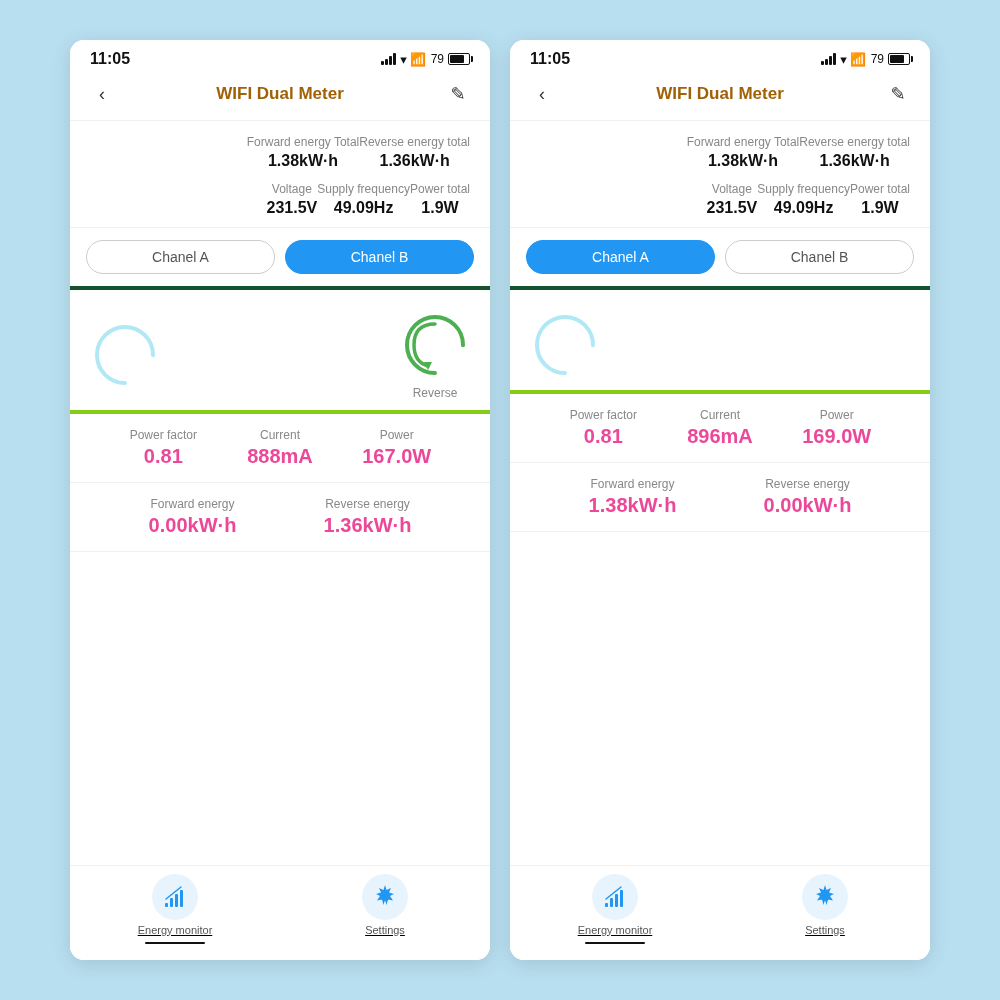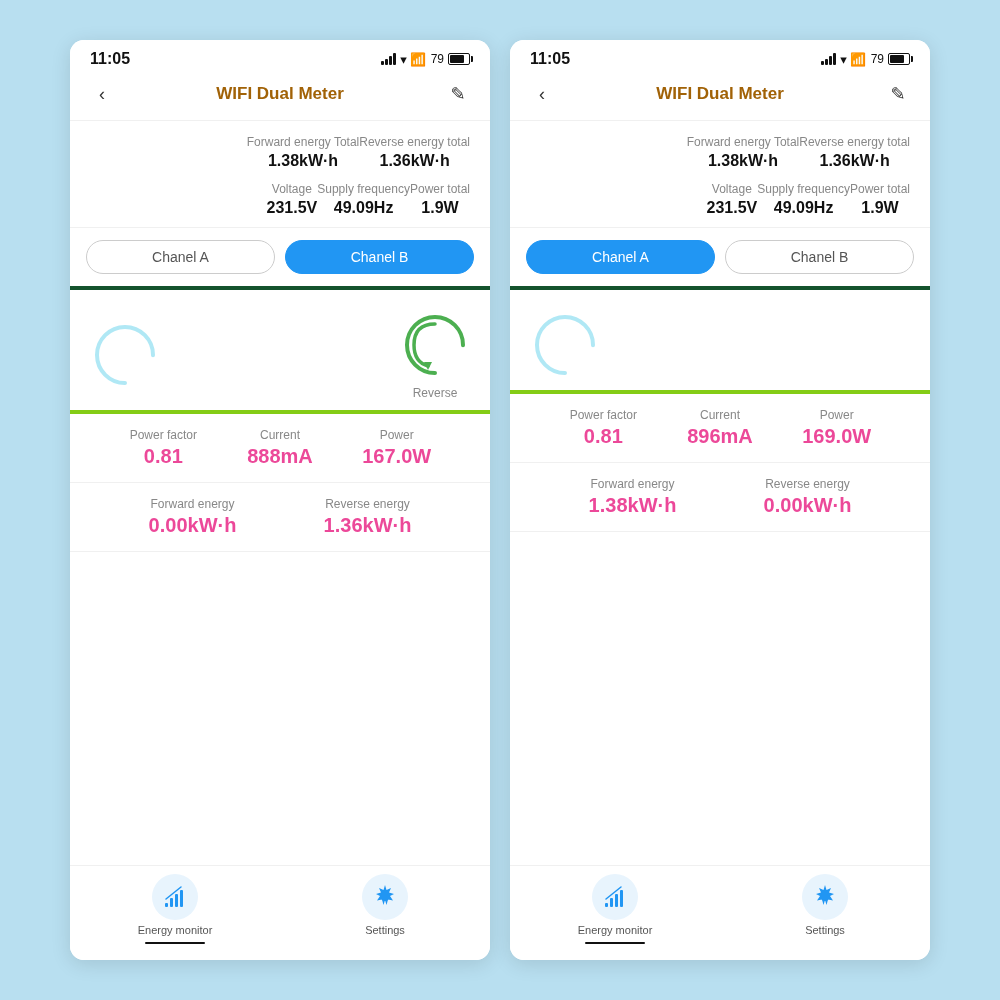--- a/index.html
+++ b/index.html
@@ -195,20 +195,21 @@
       background: white;
       padding: 8px 0 16px 0;
     }
     .bottom-nav-item {
       flex: 1;
       display: flex;
       flex-direction: column;
       align-items: center;
       gap: 4px;
       cursor: pointer;
+      text-decoration: underline;
     }
     .bottom-nav-label {
       font-size: 11px;
       color: #555;
     }
     .bottom-nav-icon {
       width: 46px;
       height: 46px;
       border-radius: 50%;
       background: #e8f4fd;

